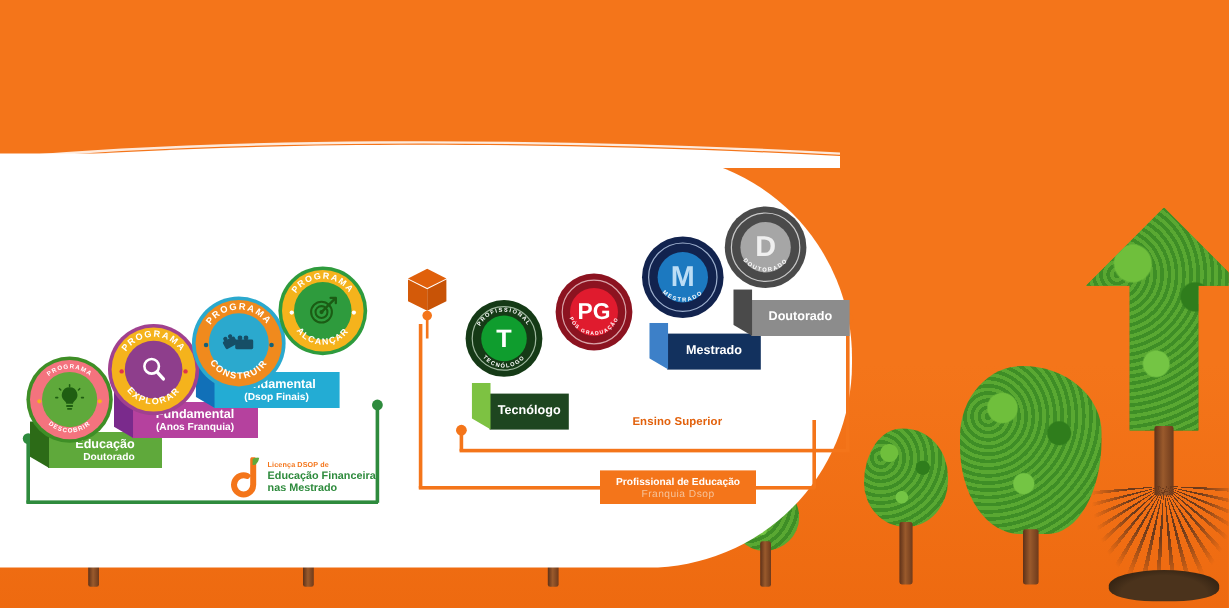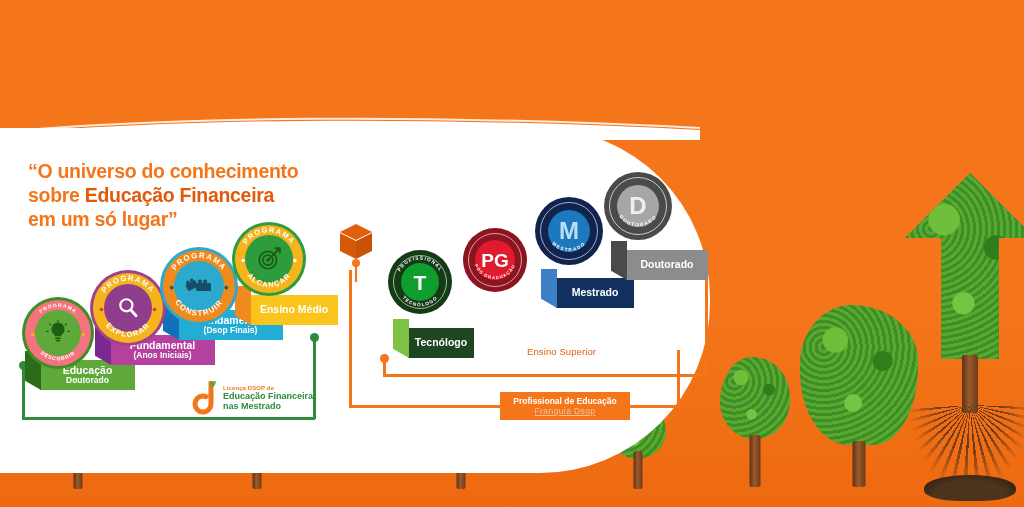--- a/index.html
+++ b/index.html
@@ -45,21 +45,21 @@
     font-size:19.5px; font-weight:bold; line-height:1.22; color:#F4751A; letter-spacing:-0.3px;}
   .headline .dark { color:#E05A0B; }
 
   
   .bracket { position:absolute; z-index:7; }
   .bk-line { position:absolute; background:#2E8B3D; }
   .bk-dot { position:absolute; width:9px; height:9px; border-radius:50%; background:#2E8B3D; }
   .bk-line.o { background:#F4751A; }
   .bk-dot.o { background:#F4751A; }
 
-  .bracket-label { position:absolute; z-index:9; font-size:9.5px; font-weight:normal; color:#E2610C; letter-spacing:0.1px;text-align:right;}
+  .bracket-label { position:absolute; z-index:9; font-size:9.5px; font-weight:bold; color:#E2610C; letter-spacing:0.1px;text-align:right;}
 
   
   .ribbon { position:absolute; z-index:8; height:30px; display:flex; align-items:center;
     justify-content:center; color:#fff; font-weight:bold; font-size:10.5px; line-height:1.08;
     text-align:center; padding:0 9px; }
   .ribbon .tail { position:absolute; left:-15px; top:-9px; width:16px; height:39px;
     clip-path:polygon(0 0,100% 0,100% 100%,0 76%); }
   .ribbon .sub { display:block; font-size:8.5px; font-weight:bold; }
 
   
@@ -78,21 +78,21 @@
   .dsop-d { position:relative; width:26px; height:34px; }
   .dsop-text { padding-top:4px; }
   .dsop-l1 { font-size:6px; font-weight:bold; color:#F4751A; letter-spacing:0.1px; }
   .dsop-l2 { font-size:9px; font-weight:bold; color:#2E8B3D; line-height:1.12; }
 
   
   .negocio { position:absolute; z-index:9; background:#F4751A; color:#fff;
     width:130px; height:28px; display:flex; flex-direction:column; align-items:center;
     justify-content:center; }
   .negocio .n1 { font-size:8.5px; font-weight:bold; }
-  .negocio .n2 { font-size:8.5px; color:#F6C39A; letter-spacing:0.4px;text-decoration:underline; }
+  .negocio .n2 { font-size:8.5px; color:#F6C39A; letter-spacing:0.4px; }
 </style>
 </head>
 <body>
 
 <div id="stage">
 
   <div class="bg-orange"></div>
 
   <div class="tree" style="left:48px;bottom:18px;width:60px;height:90px;">
     <div class="canopy" style="top:0;width:60px;height:60px;border-radius:48% 52% 46% 54% / 55% 48% 52% 45%;"></div>
@@ -130,27 +130,20 @@
   </div>
 
   <div class="card"></div>
   <div class="card-swoosh">
     <svg width="700" height="24" viewBox="0 0 700 24" aria-hidden="true">
       <path d="M0 18 C 180 2, 430 0, 700 14 L700 24 L0 24 Z" fill="#FFFFFF"></path>
       <path d="M0 16 C 180 0, 430 -2, 700 12" fill="none" stroke="#FFFFFF" stroke-width="2" opacity="0.85"></path>
     </svg>
   </div>
 
-  <div class="headline">
-    <div>“O universo do conhecimento</div>
-    <div>
-      <span>sobre </span><span class="dark">Educação Financeira</span>
-    </div>
-    <div>em um só lugar”</div>
-  </div>
 
   <div class="bracket" style="left:0;top:330px;width:330px;height:95px;">
     <div class="bk-dot" style="left:19px;top:31px;"></div>
     <div class="bk-line" style="left:22px;top:36px;width:2.5px;height:53px;"></div>
     <div class="bk-line" style="left:22px;top:87px;width:293px;height:2.5px;"></div>
     <div class="bk-line" style="left:313px;top:8px;width:2.5px;height:81px;"></div>
     <div class="bk-dot" style="left:310px;top:3px;"></div>
   </div>
 
   <div class="bracket" style="left:340px;top:340px;width:370px;height:80px;">
@@ -171,21 +164,21 @@
   <div class="cube" style="left:336px;top:222px;width:42px;height:62px;">
     <svg width="42" height="62" viewBox="0 0 42 62" aria-hidden="true">
       <path d="M20 2 L36 10 L20 18 L4 10 Z" fill="#E0600B"></path>
       <path d="M4 11 L20 19 L20 37 L4 29 Z" fill="#D45A09"></path>
       <path d="M36 11 L20 19 L20 37 L36 29 Z" fill="#C85306"></path>
       <line x1="20" y1="40" x2="20" y2="60" stroke="#F4751A" stroke-width="2.2"></line>
       <circle cx="20" cy="41" r="4" fill="#F4751A"></circle>
     </svg>
   </div>
 
-  <div class="ribbon" style="left:40px;top:360px;width:95px;background:#5FA93B;">
+  <div class="ribbon" style="left:40px;top:360px;width:95px;background:#5FA93B;text-align:right;">
     <div class="tail" style="background:#2C6B17;"></div>
     <div>
       <span>Educação</span>
       <span class="sub">Doutorado</span>
     </div>
   </div>
 
   <div class="badge" style="left:22px;top:297px;width:72px;height:72px;background:#3E8E26;">
     <div style="position:absolute;inset:3px;border-radius:50%;background:#F4737E;"></div>
     <div class="core" style="position:absolute;inset:13px;background:#5FA93B;">
@@ -215,21 +208,21 @@
       </text>
       <circle cx="15" cy="52" r="2.4" fill="#F5B31C"></circle>
         <circle cx="85" cy="52" r="2.4" fill="#F5B31C"></circle>
     </svg>
   </div>
 
   <div class="ribbon" style="left:110px;top:335px;width:105px;background:#B5419E;flex-direction:column;justify-content:center;">
     <div class="tail" style="background:#7A2A8C;"></div>
     <div style="text-align:center;">
       <span>Fundamental</span>
-      <span class="sub">(Anos Iniciais)</span>
+      <span class="sub">(Anos Franquia)</span>
     </div>
   </div>
 
   <div class="badge" style="left:90px;top:270px;width:76px;height:76px;background:#A0418F;">
     <div style="position:absolute;inset:3px;border-radius:50%;background:#F5B31C;"></div>
     <div class="core" style="position:absolute;inset:14px;background:#8E3E8C;">
       <svg width="26" height="26" viewBox="0 0 24 24" aria-hidden="true">
         <circle cx="10.5" cy="9.5" r="5.6" fill="none" stroke="#FFFFFF" stroke-width="2"></circle>
         <line x1="14.6" y1="13.8" x2="19.5" y2="19.2" stroke="#FFFFFF" stroke-width="2.6" stroke-linecap="round"></line>
       </svg>
@@ -281,26 +274,20 @@
         <textPath href="#arcTop3" startOffset="50%" text-anchor="middle">PROGRAMA</textPath>
       </text>
       <text fill="#FFFFFF" font-size="10" font-weight="bold" letter-spacing="1.6">
         <textPath href="#arcBot3" startOffset="50%" text-anchor="middle">CONSTRUIR</textPath>
       </text>
       <circle cx="15" cy="52" r="2.4" fill="#12607A"></circle>
         <circle cx="85" cy="52" r="2.4" fill="#12607A"></circle>
     </svg>
   </div>
 
-  <div class="ribbon" style="left:250px;top:295px;width:88px;background:#F9C41B;color:#FFFFFF;">
-    <div class="tail" style="background:#F08A1D;"></div>
-    <div style="text-align:center;">
-      <span>Ensino Médio</span>
-    </div>
-  </div>
 
   <div class="badge" style="left:232px;top:222px;width:74px;height:74px;background:#2E9B3D;">
     <div style="position:absolute;inset:3px;border-radius:50%;background:#F5B31C;"></div>
     <div class="core" style="position:absolute;inset:13px;background:#2E9B3D;">
       <svg width="26" height="26" viewBox="0 0 24 24" aria-hidden="true">
         <circle cx="11" cy="13" r="8" fill="none" stroke="#1B5C14" stroke-width="1.6"></circle>
         <circle cx="11" cy="13" r="4.6" fill="none" stroke="#1B5C14" stroke-width="1.6"></circle>
         <circle cx="11" cy="13" r="1.6" fill="#1B5C14"></circle>
         <line x1="11" y1="13" x2="21" y2="3" stroke="#1B5C14" stroke-width="1.8" stroke-linecap="round"></line>
         <path d="M18 2 L22 2 L22 6" fill="none" stroke="#1B5C14" stroke-width="1.8" stroke-linecap="round" stroke-linejoin="round"></path>

